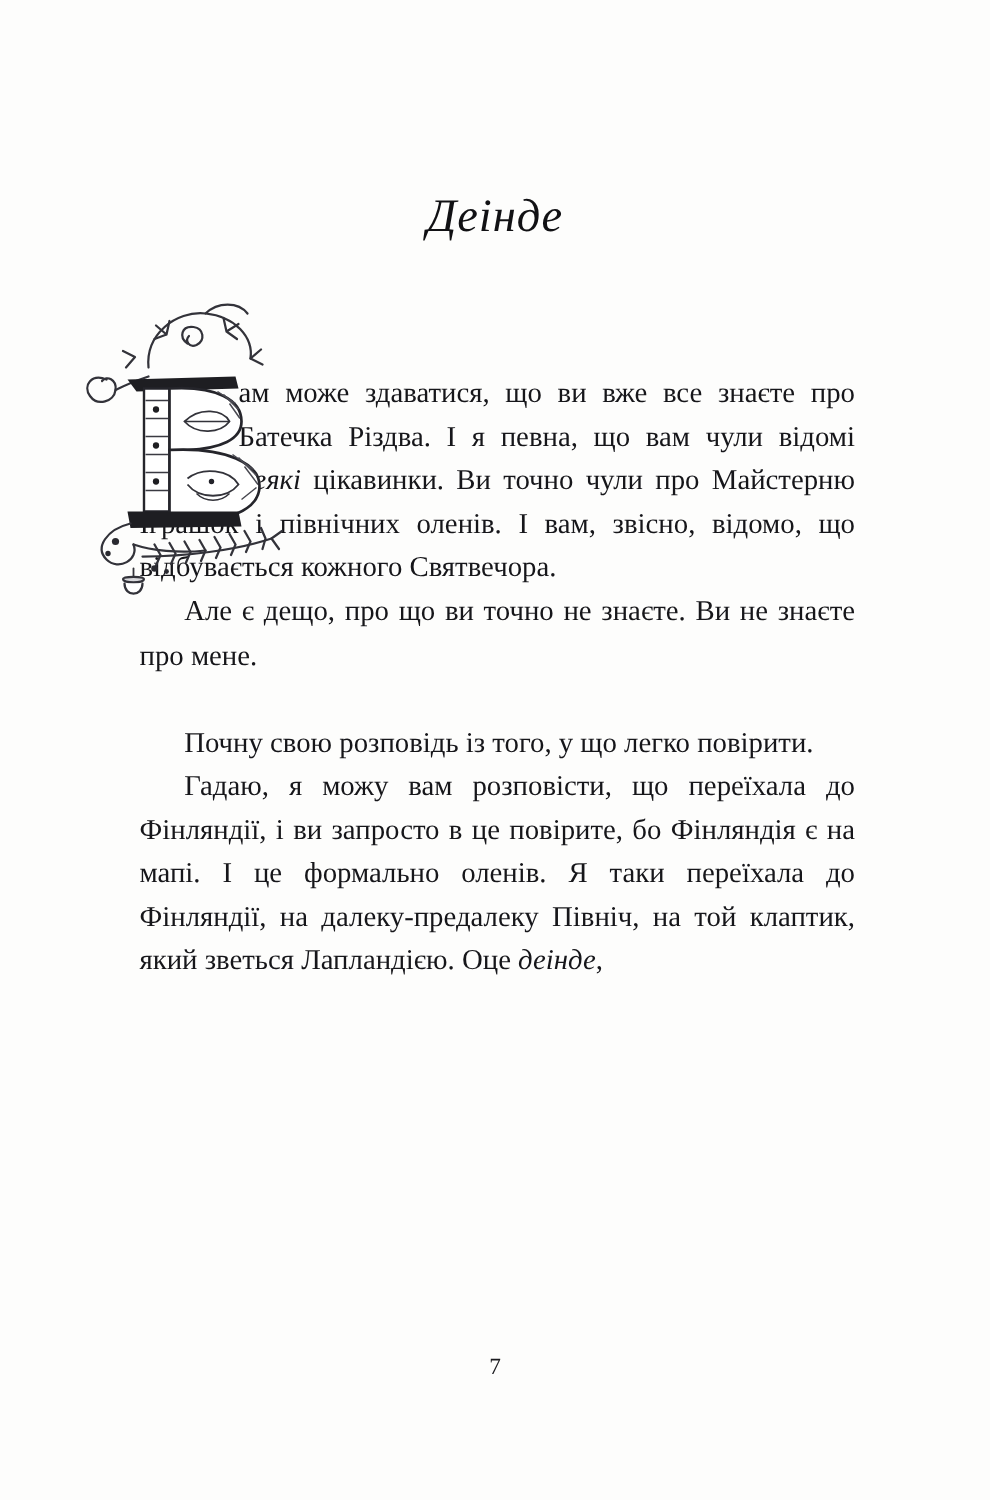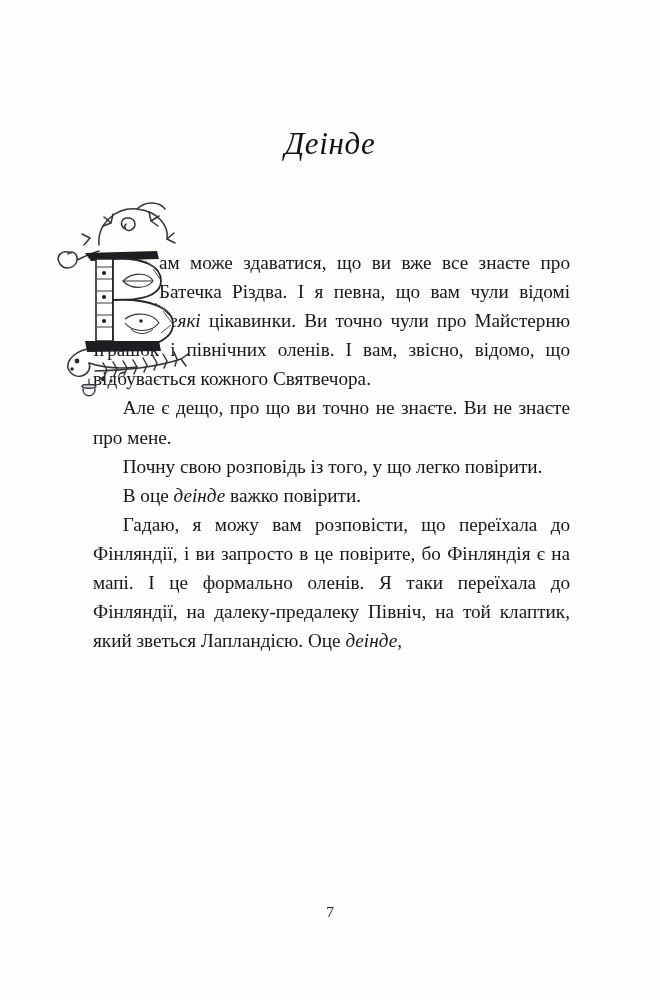--- a/index.html
+++ b/index.html
@@ -49,21 +49,21 @@
     margin: 0;
     font-size: 19.2px;
     line-height: 29.1px;
     text-align: justify;
     text-justify: inter-word;
     color: #16161a;
     -webkit-hyphens: none;
     hyphens: none;
   }
   .para.indent { text-indent: 1.55em; }
-  .para.gap-above { }
+  .para.gap-above { margin-top: 29px; }
 
   .para i, .para em {
   }
 
   
   .opening {
     text-align: justify;
   }
 
   
@@ -178,21 +178,20 @@
           </g>
         </svg>
       </span><span>ам може здаватися, що ви вже все знаєте про Батечка Різдва. І я певна, що вам чули відомі </span><i>деякі</i><span> цікавинки. Ви точно чули про Майстерню Іграшок і північних оленів. І вам, звісно, відомо, що відбувається кожного Святвечора.</span>
     </p>
 
     <p class="para indent"><span>Але є дещо, про що ви точно не знаєте. Ви не знаєте про мене.</span></p>
 
     <p class="para indent gap-above"><span>Почну свою розповідь із того, у що легко повірити.</span></p>
 
 
-    <p class="para indent"><span>В оце </span><i>деінде</i><span> важко повірити.</span></p>
 
     <p class="para indent"><span>Гадаю, я можу вам розповісти, що переїхала до Фінляндії, і ви запросто в це повірите, бо Фінляндія є на мапі. І це формально оленів. Я таки переїхала до Фінляндії, на далеку-предалеку Північ, на той клаптик, який зветься Лапландією. Оце </span><i>деінде</i><span>,</span></p>
 
   </div>
 
   <div class="folio">7</div>
 
 </div>
 
 </body></html>

